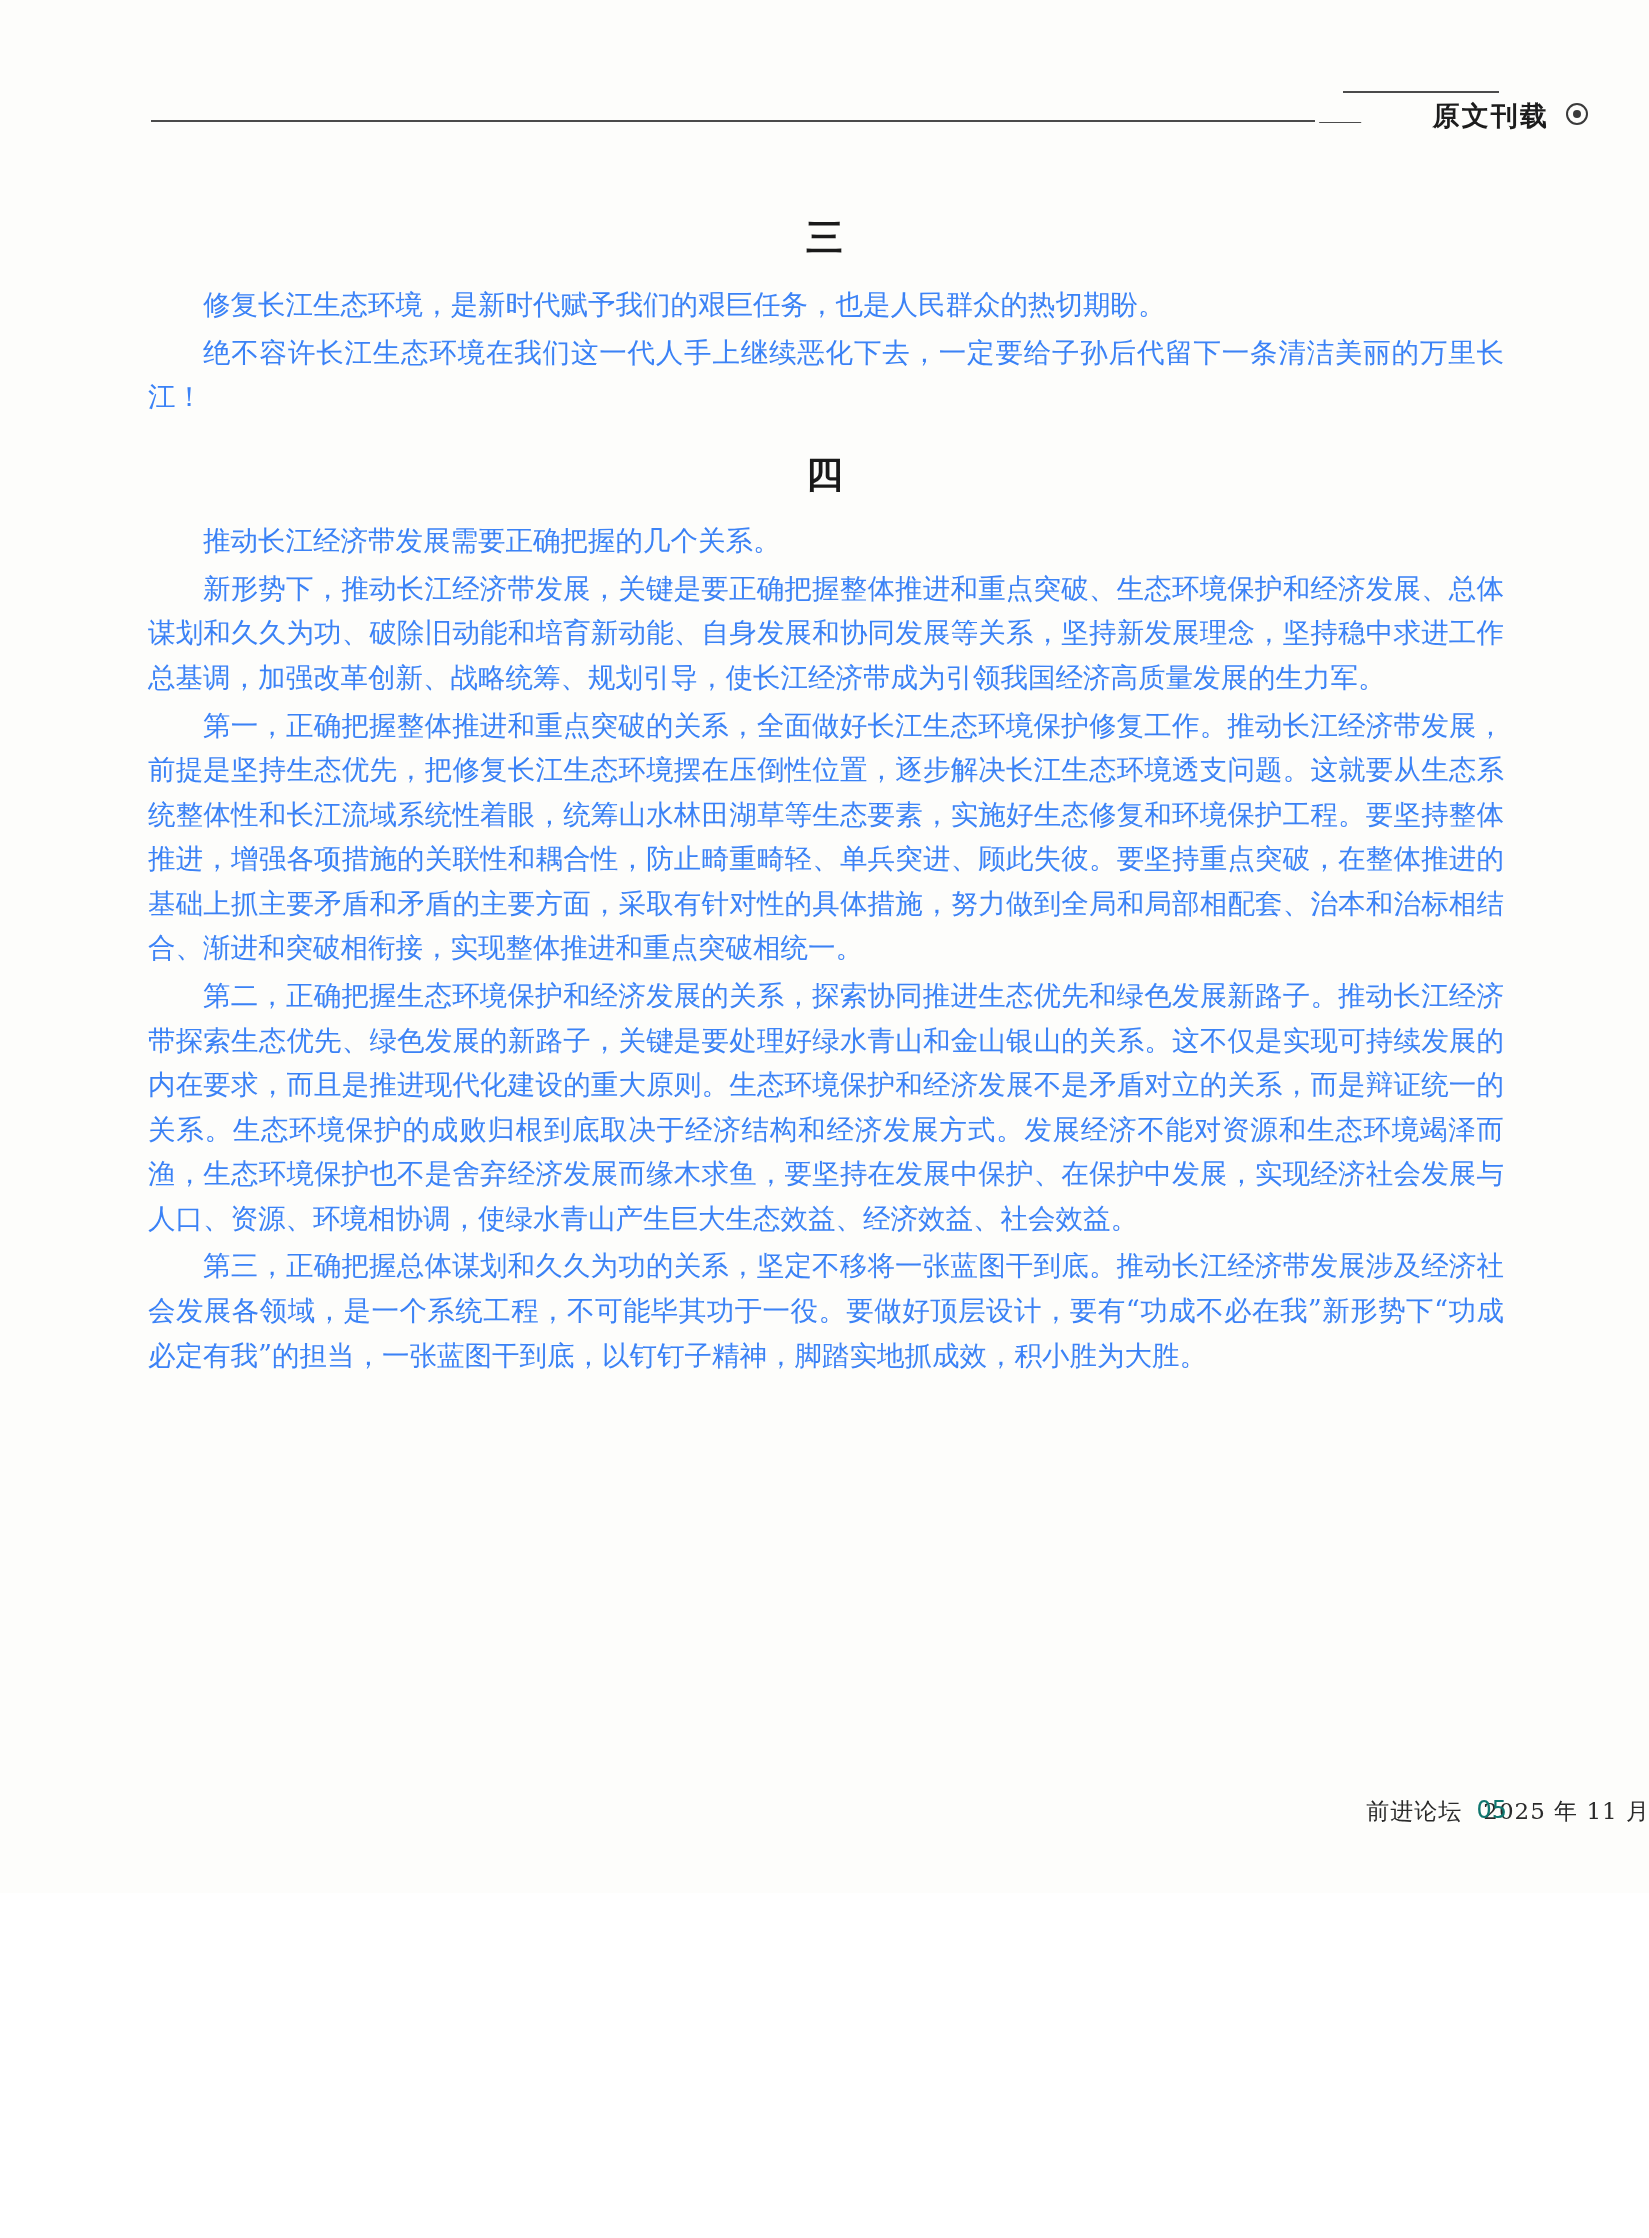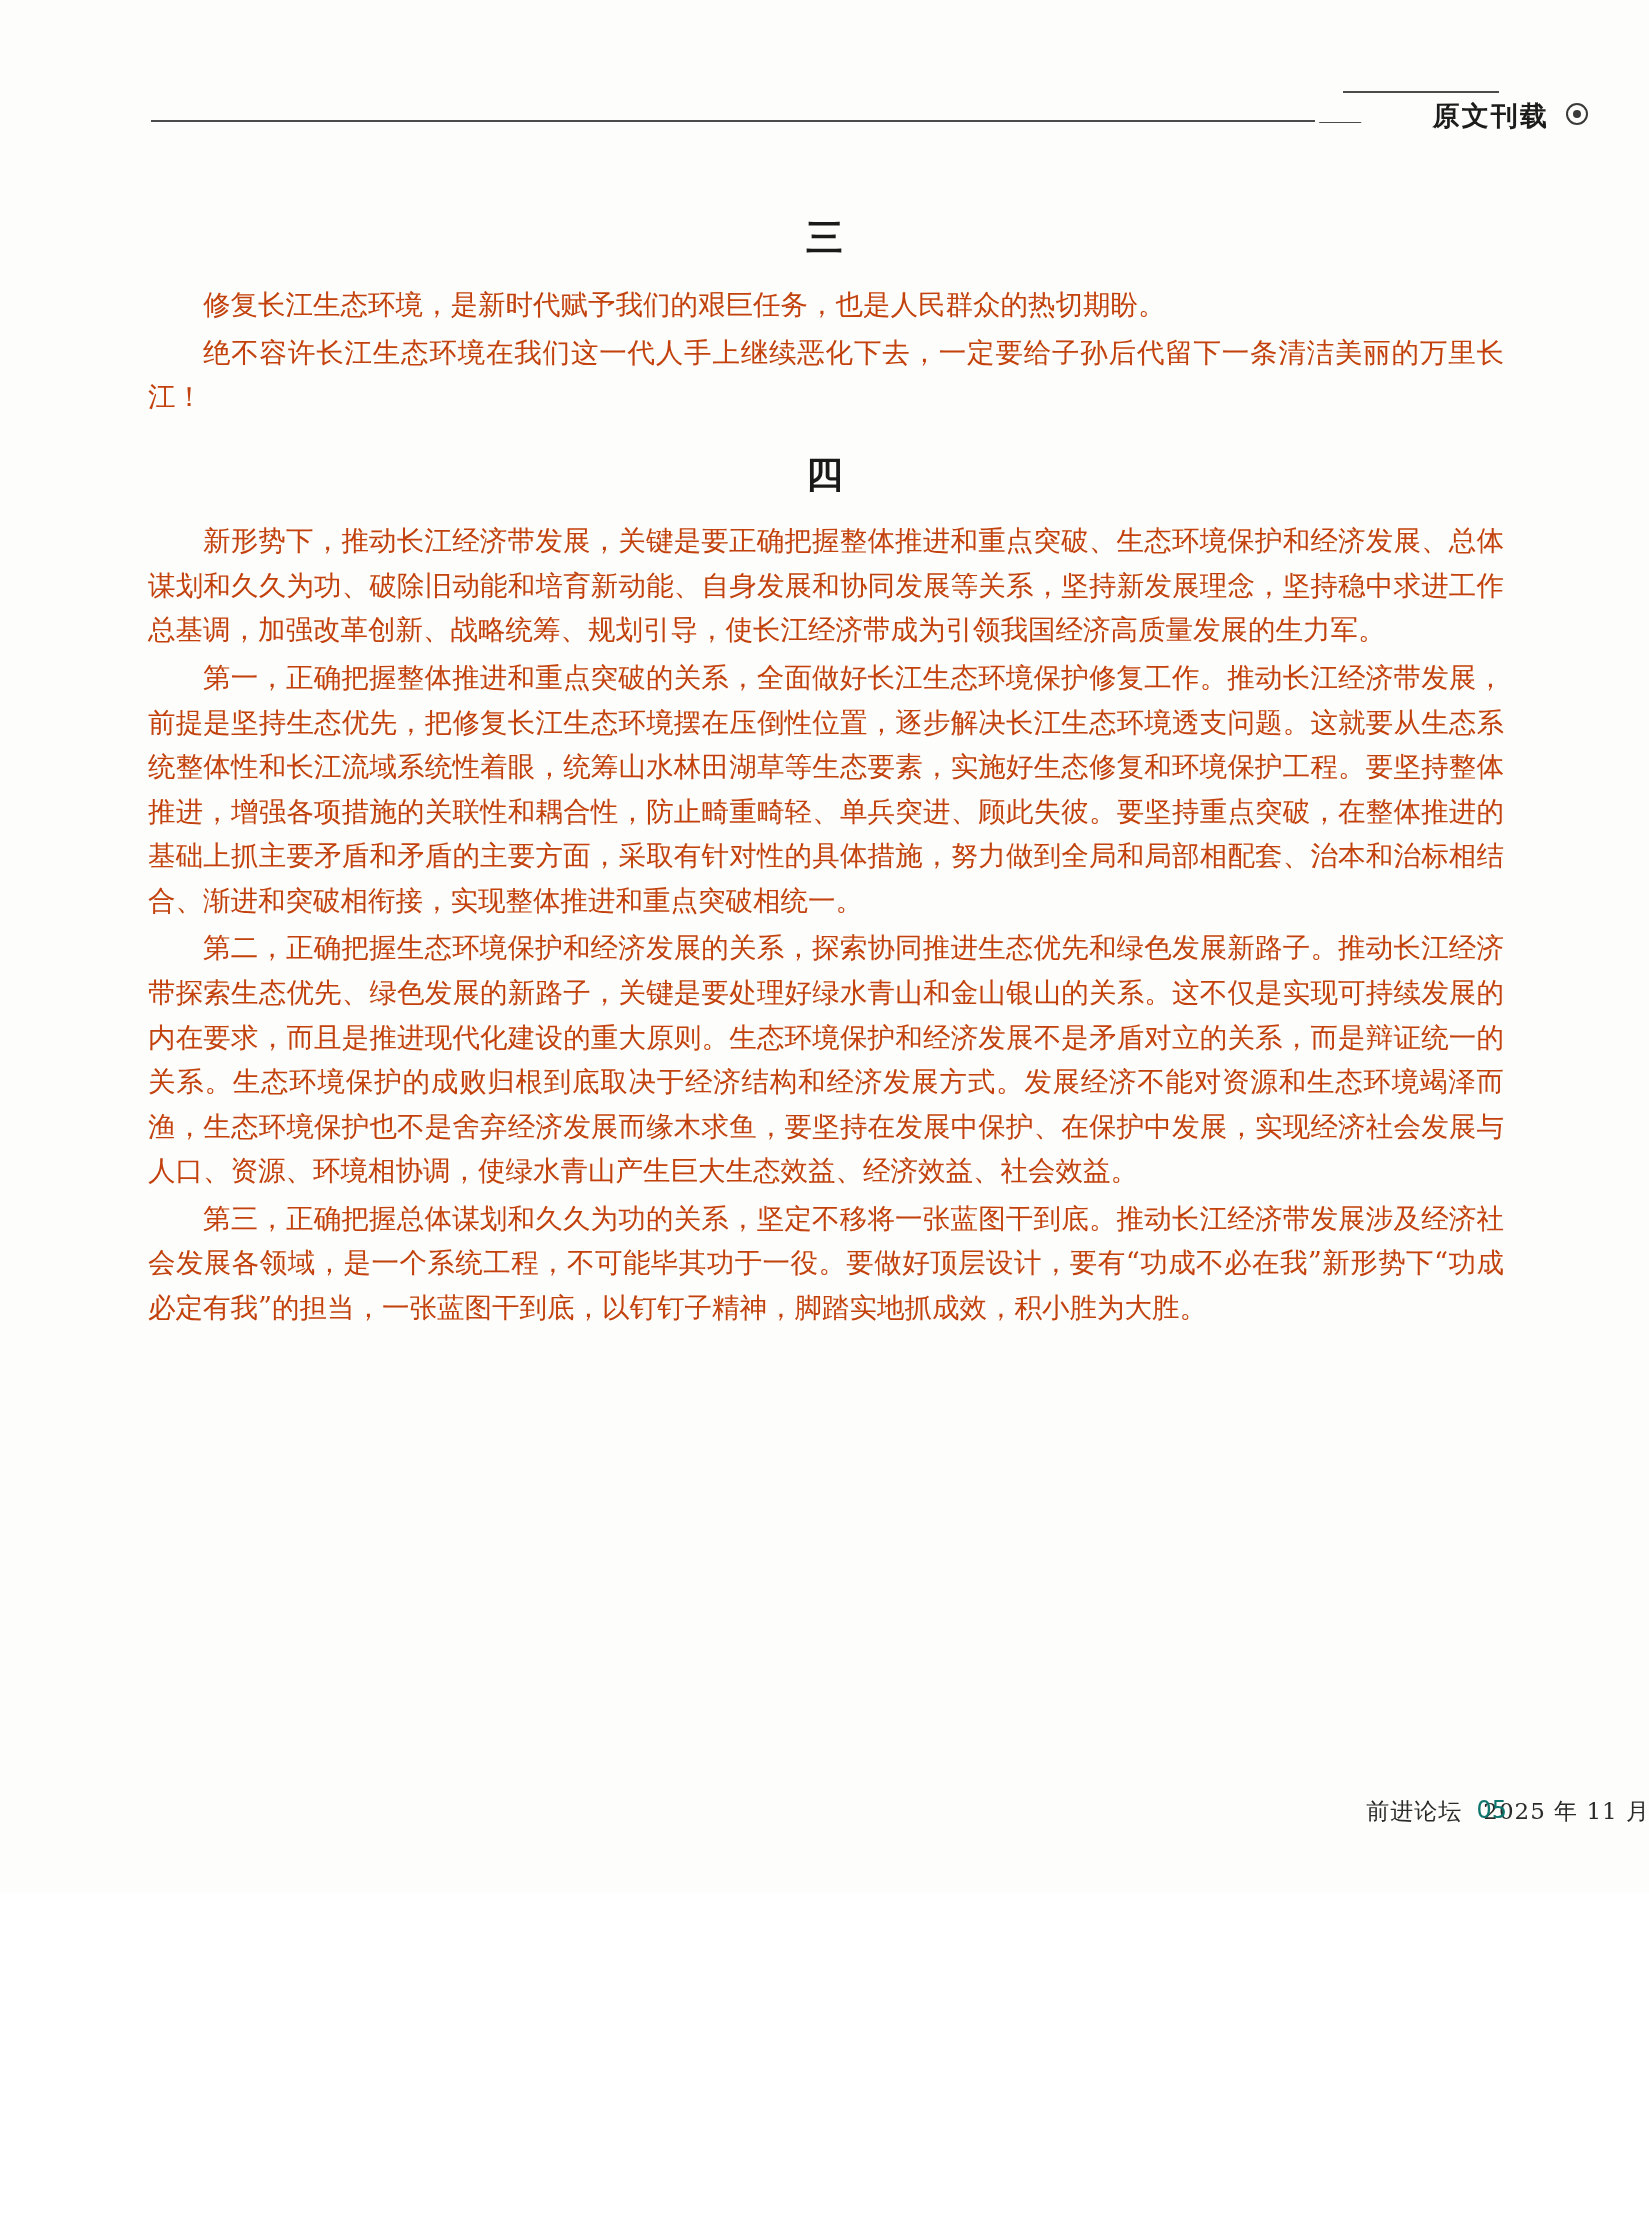--- a/index.html
+++ b/index.html
@@ -102,21 +102,21 @@
   .section-number.second {
     margin-top: 31px;
   }
   p.para {
     font-size: 27.5px;
     line-height: 1.62;
     text-align: justify;
     text-justify: inter-ideograph;
     margin: 0 0 3.1px 0;
     text-indent: 2em;
-    color: #c2410c;
+    color: #3b82f6;
   }
   p.source {
     font-size: 25.5px;
     line-height: 1.6;
     text-align: right;
     margin: 11.4px 0 0 0;
     color: #1e1e1e;
   }
 
   
@@ -159,20 +159,21 @@
     <div class="header-dot"></div>
   </div>
 
   <div class="content">
 
     <div class="section-number">三</div>
     <p class="para">修复长江生态环境，是新时代赋予我们的艰巨任务，也是人民群众的热切期盼。</p>
     <p class="para">绝不容许长江生态环境在我们这一代人手上继续恶化下去，一定要给子孙后代留下一条清洁美丽的万里长江！</p>
 
     <div class="section-number second">四</div>
+    <p class="para">推动长江经济带发展需要正确把握的几个关系。</p>
     <p class="para">新形势下，推动长江经济带发展，关键是要正确把握整体推进和重点突破、生态环境保护和经济发展、总体谋划和久久为功、破除旧动能和培育新动能、自身发展和协同发展等关系，坚持新发展理念，坚持稳中求进工作总基调，加强改革创新、战略统筹、规划引导，使长江经济带成为引领我国经济高质量发展的生力军。</p>
     <p class="para">第一，正确把握整体推进和重点突破的关系，全面做好长江生态环境保护修复工作。推动长江经济带发展，前提是坚持生态优先，把修复长江生态环境摆在压倒性位置，逐步解决长江生态环境透支问题。这就要从生态系统整体性和长江流域系统性着眼，统筹山水林田湖草等生态要素，实施好生态修复和环境保护工程。要坚持整体推进，增强各项措施的关联性和耦合性，防止畸重畸轻、单兵突进、顾此失彼。要坚持重点突破，在整体推进的基础上抓主要矛盾和矛盾的主要方面，采取有针对性的具体措施，努力做到全局和局部相配套、治本和治标相结合、渐进和突破相衔接，实现整体推进和重点突破相统一。</p>
     <p class="para">第二，正确把握生态环境保护和经济发展的关系，探索协同推进生态优先和绿色发展新路子。推动长江经济带探索生态优先、绿色发展的新路子，关键是要处理好绿水青山和金山银山的关系。这不仅是实现可持续发展的内在要求，而且是推进现代化建设的重大原则。生态环境保护和经济发展不是矛盾对立的关系，而是辩证统一的关系。生态环境保护的成败归根到底取决于经济结构和经济发展方式。发展经济不能对资源和生态环境竭泽而渔，生态环境保护也不是舍弃经济发展而缘木求鱼，要坚持在发展中保护、在保护中发展，实现经济社会发展与人口、资源、环境相协调，使绿水青山产生巨大生态效益、经济效益、社会效益。</p>
     <p class="para">第三，正确把握总体谋划和久久为功的关系，坚定不移将一张蓝图干到底。推动长江经济带发展涉及经济社会发展各领域，是一个系统工程，不可能毕其功于一役。要做好顶层设计，要有“功成不必在我”新形势下“功成必定有我”的担当，一张蓝图干到底，以钉钉子精神，脚踏实地抓成效，积小胜为大胜。</p>
 
   </div>
 
   <div class="footer">
     <div class="footer-center">
       <span class="journal">前进论坛</span><span>2025 年 11 月</span>

